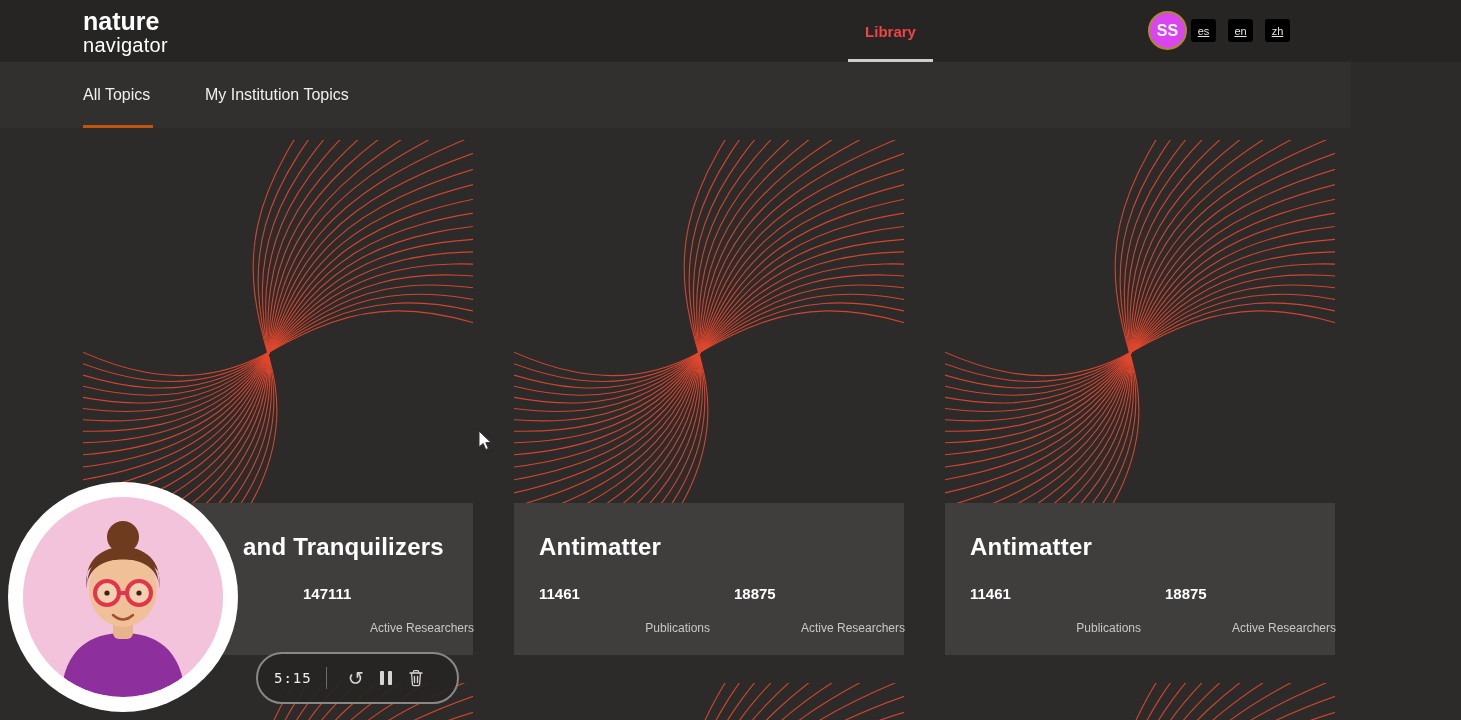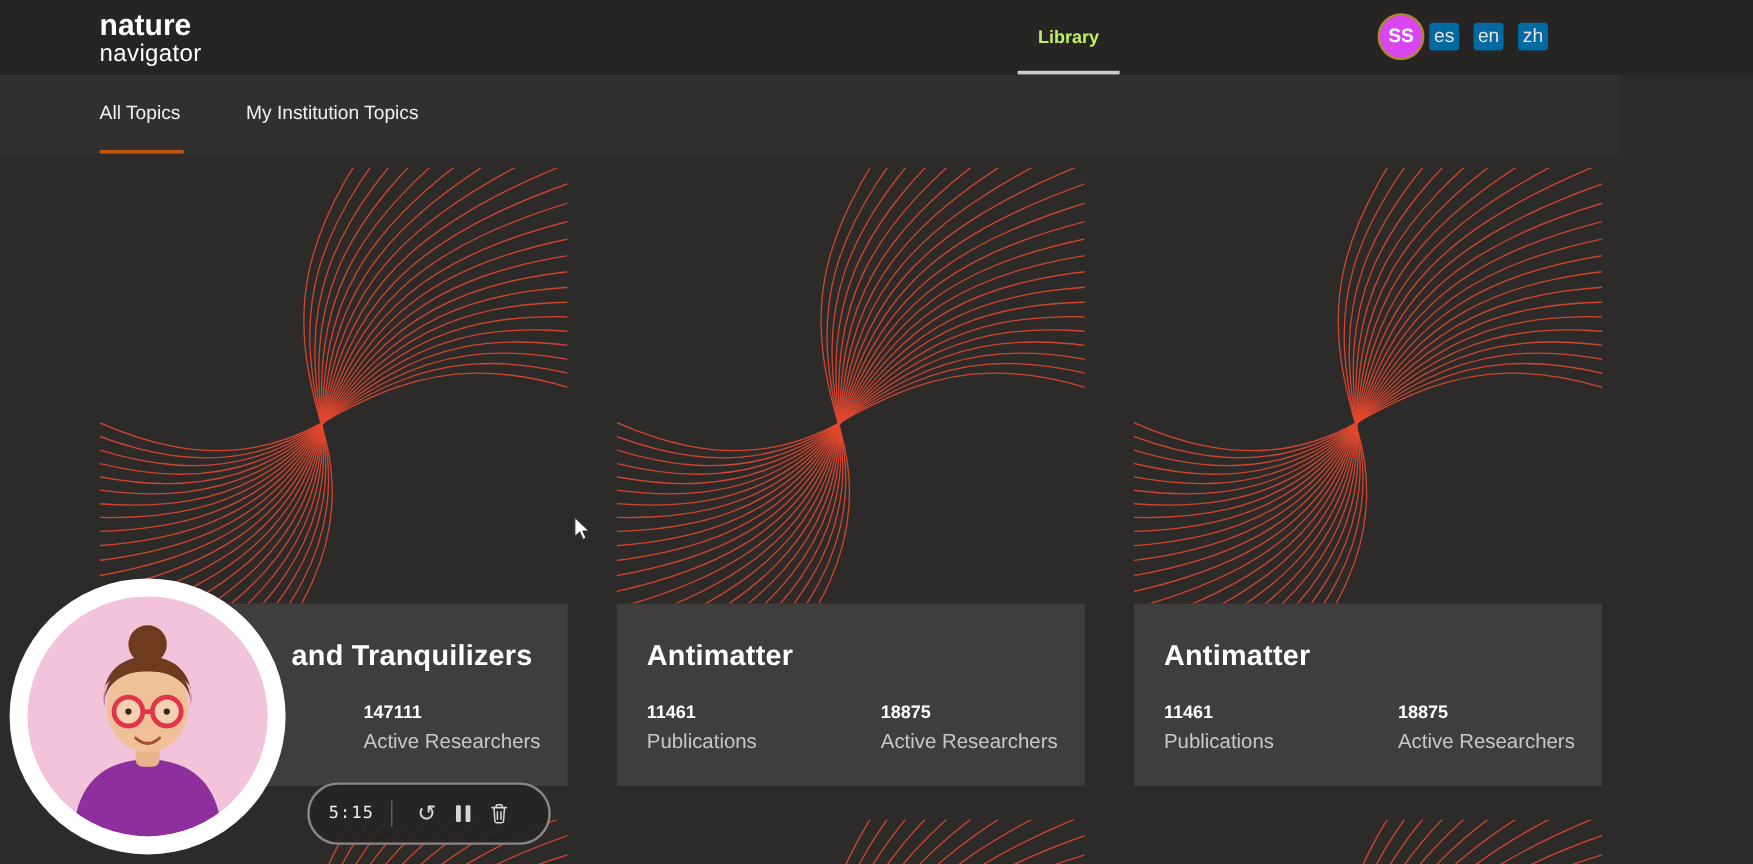--- a/index.html
+++ b/index.html
@@ -12,34 +12,34 @@
   }
 
   
   .header {
     position:absolute; top:0; left:0; width:1461px; height:62px;
     background:#262524; z-index:20;
   }
   .brand { position:absolute; left:83px; top:9px; line-height:1.02; cursor:pointer; }
   .brand .l1 { font-size:25px; font-weight:700; color:#fff; }
   .brand .l2 { font-size:20px; font-weight:400; color:#fff; letter-spacing:.3px; }
-  .hnav { position:absolute; top:0; height:62px; display:flex; align-items:center; justify-content:center; font-size:15px; font-weight:700; color:#bef264; cursor:pointer; }
+  .hnav { position:absolute; top:0; height:62px; display:flex; align-items:center; justify-content:center; font-size:15px; font-weight:700; color:#ef4444; cursor:pointer; }
   .hnav.library { left:848px; width:85px; }
   .hnav.contact { left:985px; width:110px; }
   .hnav-underline { position:absolute; left:848px; top:59px; width:85px; height:3px; background:#cfcdcb; }
   .avatar-chip {
     position:absolute; left:1148px; top:11px; width:39px; height:39px; border-radius:50%;
     background:#d946ef; border:2px solid #a98a2e;
     display:flex; align-items:center; justify-content:center;
     font-size:16px; font-weight:700; color:#fff; cursor:pointer;
   }
   .langs { position:absolute; left:1191px; top:19px; display:flex; gap:12px; }
   .lang-chip {
-    width:25px; height:23px; border-radius:3px; background:#0369a1; color:#e5e3e1;
-    font-size:16px; display:flex; align-items:center; justify-content:center; cursor:pointer;
+    width:25px; height:23px; border-radius:3px; background:#000000; color:#e5e3e1;
+    font-size:11px; display:flex; align-items:center; justify-content:center; cursor:pointer;text-decoration:underline;
   }
 
   
   .tabbar {
     position:absolute; top:62px; left:0; width:1351px; height:66px;
     background:#31302e; z-index:10;
   }
   .tab { position:absolute; top:0; height:66px; display:flex; align-items:center; font-size:16px; color:#f1efed; cursor:pointer; }
   .tab.all { left:83px; }
   .tab.mine { left:205px; }
@@ -55,21 +55,21 @@
   .card.c0 { left:83px; } .card.c1 { left:514px; } .card.c2 { left:945px; }
   .card-art { position:relative; width:390px; height:363px; overflow:hidden; }
   .card-art svg { display:block; }
   .card-footer { width:390px; height:152px; background:#403e3d; padding:18px 25px 0 25px; }
   .card-title { font-size:24px; font-weight:700; color:#fff; margin-top:12px; letter-spacing:.2px; }
   .card-title.occluded { margin-left:135px; }
   .stats { display:flex; margin-top:24px;gap:24px; }
   .stat { min-width:171px; }
   .stat-spacer { width:171px; flex:none; }
   .stat-value { font-size:15px; font-weight:700; color:#fff; }
-  .stat-label { font-size:17px; color:#c9c7c4; margin-top:6px; }
+  .stat-label { font-size:12px; color:#c9c7c4; margin-top:19px;text-align:right; }
 
   
   .peek { position:absolute; top:683px; width:390px; height:37px; overflow:hidden; }
   .peek.p0 { left:83px; } .peek.p1 { left:514px; } .peek.p2 { left:945px; }
 
   
   .video-bubble {
     position:absolute; left:8px; top:482px; width:230px; height:230px;
     border-radius:50%; background:#ffffff; z-index:50; cursor:pointer;
   }

